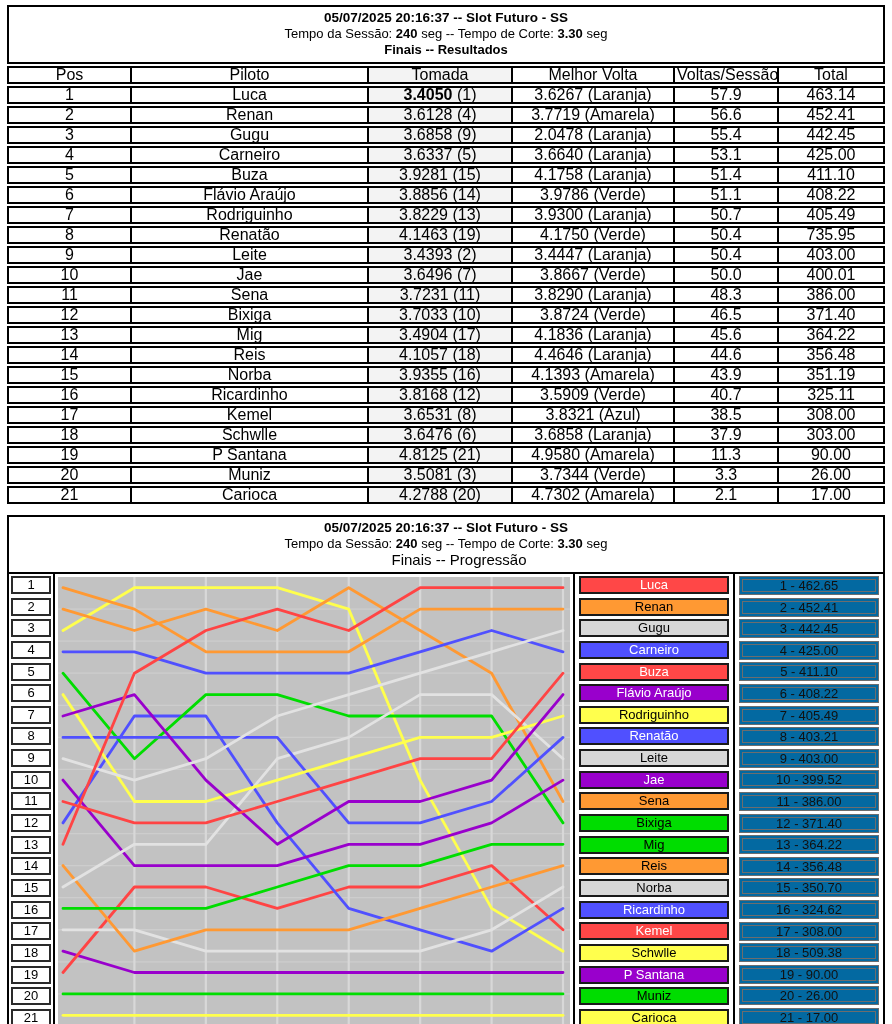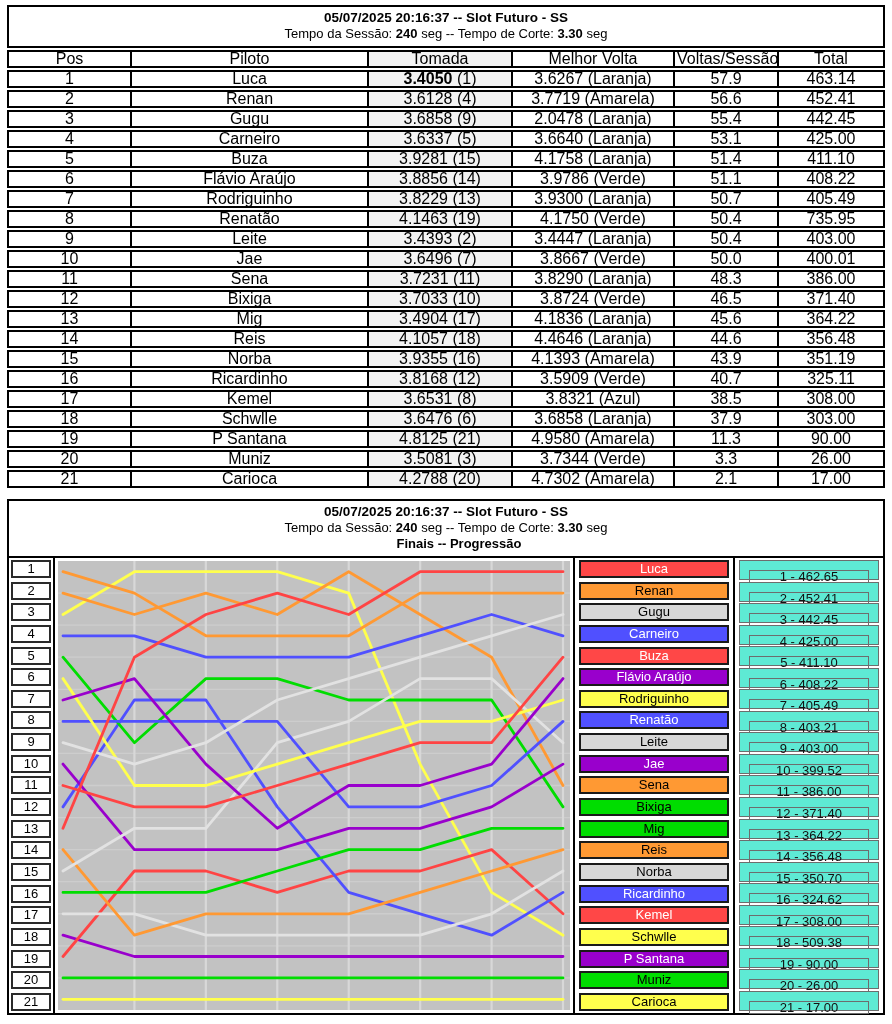--- a/index.html
+++ b/index.html
@@ -32,21 +32,21 @@
     overflow:hidden; white-space:nowrap; background:#fff;
   }
   table.results td:first-child, table.results th:first-child { border-left:2px solid #000; }
   table.results .shade { background:#f3f3f3; }
 
   
   .prog-panel { width:878px; border:2px solid #000; margin-top:9px; background:#fff; }
   .prog-title { border-bottom:2px solid #000; text-align:center; padding:2px 0 4px 0; }
   .prog-title .l1 { font-size:13.5px; font-weight:bold; line-height:17px; }
   .prog-title .l2 { font-size:13px; line-height:16px; }
-  .prog-title .l3 { font-size:13px; font-weight:bold; line-height:16px;margin-left:26px; }
+  .prog-title .l3 { font-size:15px; font-weight:normal; line-height:16px;margin-left:26px; }
 
   .prog-body { display:flex; height:455px; align-items:stretch; }
   .nums {
     width:46px; border-right:2px solid #000;
     display:flex; flex-direction:column; justify-content:space-between;
     padding:2px 2px;
   }
   .numbox {
     height:18px; border:2px solid #2a2a2a; background:#fff;
     font-size:13px; line-height:14px; text-align:center;
@@ -61,41 +61,42 @@
   .namebox {
     height:18px; border:2px solid #1a1a1a;
     font-size:13px; line-height:14px; text-align:center;
     overflow:hidden; white-space:nowrap;
   }
   .scores {
     flex:1;
     display:flex; flex-direction:column; justify-content:space-between;
     padding:2px 4px;
   }
-  .scorebox { border:1px solid #6d6d6d; padding:9px; background:#5eead4; height:19px; }
+  .scorebox { border:1px solid #6d6d6d; padding:2px; background:#0369a1; height:19px; }
   .scoreinner {
     border:1px solid #6d6d6d; height:13px;
     font-size:13px; line-height:12px; text-align:center; color:#111;
   }
 </style>
 </head>
 <body>
 
 <div class="page">
 
   <section class="res-panel">
     <div class="titlebox">
       <div class="l1">05/07/2025 20:16:37 -- Slot Futuro - SS</div>
       <div class="l2">
         <span>Tempo da Sessão:</span>
         <span class="b">240</span>
         <span>seg -- Tempo de Corte:</span>
         <span class="b">3.30</span>
         <span>seg</span>
       </div>
+      <div class="l3">Finais -- Resultados</div>
     </div>
     <table class="results">
       <colgroup>
         <col style="width:125px">
           <col style="width:237px">
           <col style="width:144px">
         <col style="width:162px">
           <col style="width:104px">
           <col style="width:106px">
       </colgroup>

